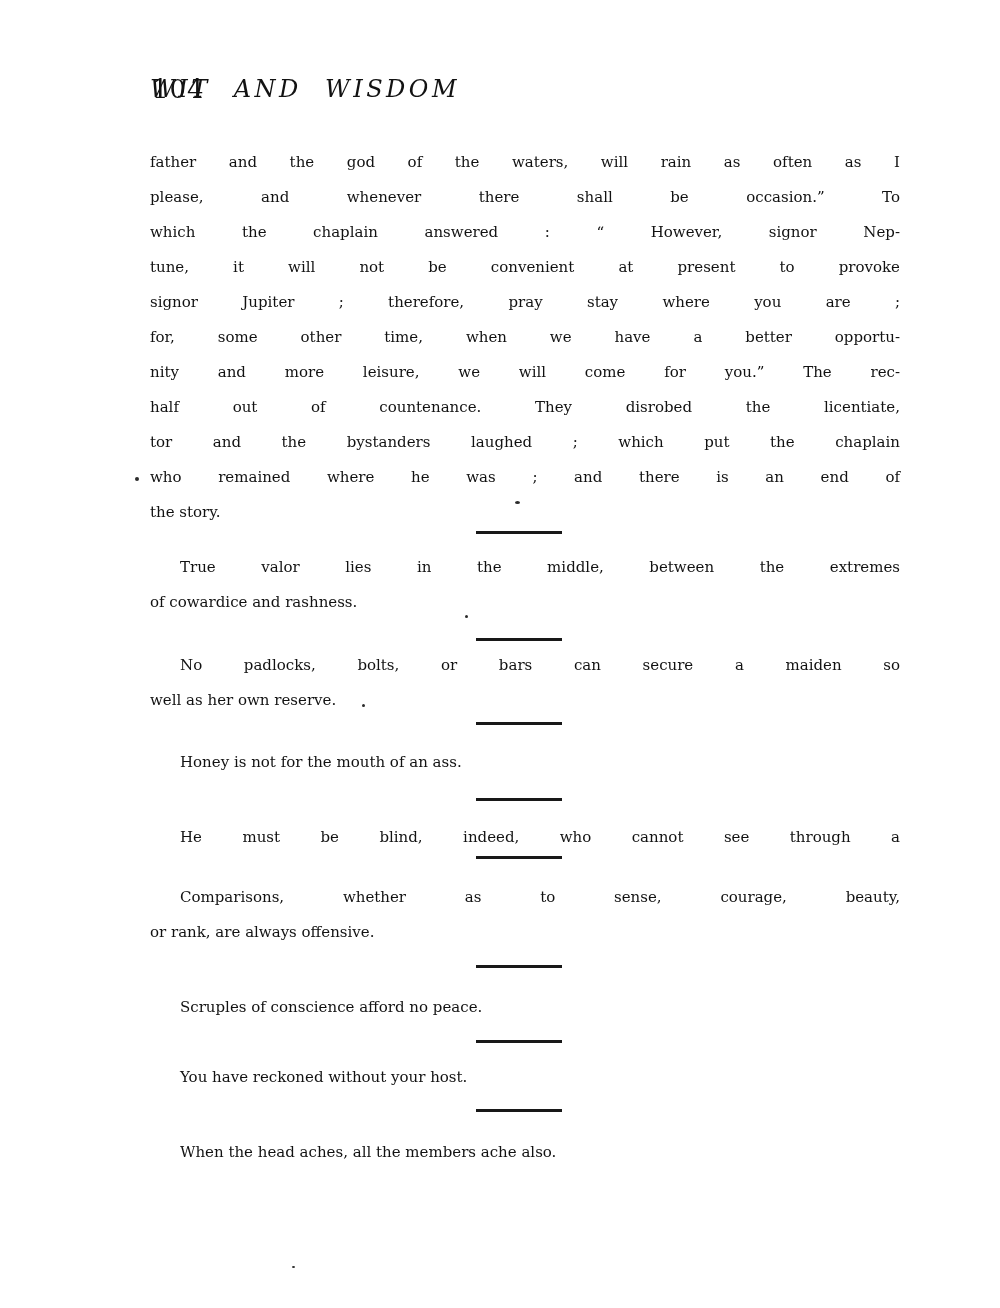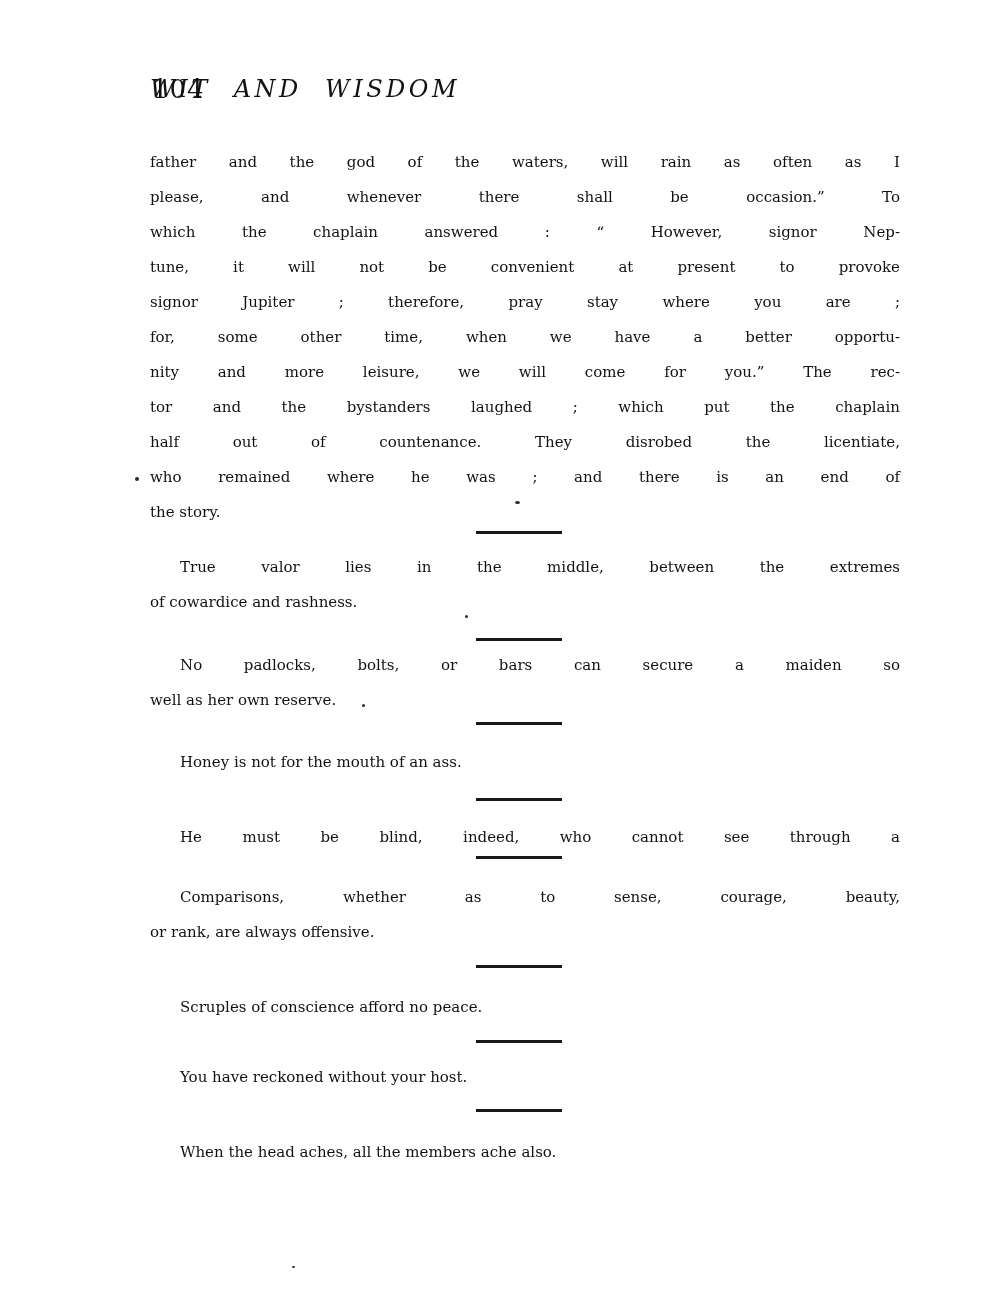--- a/index.html
+++ b/index.html
@@ -81,22 +81,22 @@
   </div>
 
   <div class="story">
     <div class="line j">father and the god of the waters, will rain as often as I</div>
     <div class="line j">please, and whenever there shall be occasion.”  To</div>
     <div class="line j">which the chaplain answered : “ However, signor Nep-</div>
     <div class="line j">tune, it will not be convenient at present to provoke</div>
     <div class="line j">signor Jupiter ; therefore, pray stay where you are ;</div>
     <div class="line j">for, some other time, when we have a better opportu-</div>
     <div class="line j">nity and more leisure, we will come for you.”  The rec-</div>
+    <div class="line j">half out of countenance.  They disrobed the licentiate,</div>
     <div class="line j">tor and the bystanders laughed ; which put the chaplain</div>
-    <div class="line j">half out of countenance.  They disrobed the licentiate,</div>
     <div class="line j">who remained where he was ; and there is an end of</div>
     <div class="line">the story.</div>
   </div>
 
   <div class="rule" style="margin-top:1px"></div>
 
   <div class="aphorism" style="margin-top:16px">
     <div class="line j ind">True valor lies in the middle, between the extremes</div>
     <div class="line">of cowardice and rashness.</div>
   </div>

